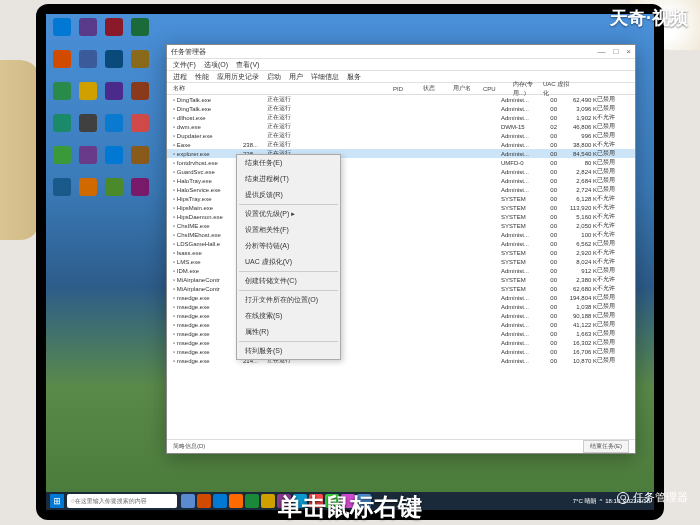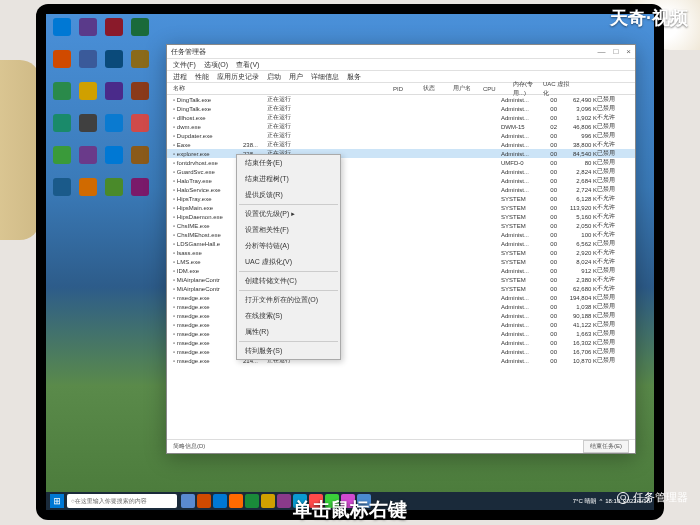--- a/index.html
+++ b/index.html
@@ -2,21 +2,21 @@
 <html><head>
 <meta charset="utf-8">
 <style>
 *{margin:0;padding:0;box-sizing:border-box;font-family:"Microsoft YaHei",sans-serif}
 body{width:700px;height:525px;background:#e8e4e0;position:relative;overflow:hidden}
 .monitor{position:absolute;left:36px;top:4px;width:628px;height:516px;background:#000;border-radius:12px;padding:10px}
 .screen{width:100%;height:100%;position:relative;background:linear-gradient(180deg,#4a90d9 0%,#3a7ab8 35%,#2d5c8a 55%,#5a8a4a 75%,#4a7a3a 100%);overflow:hidden}
 .watermark-tr{position:absolute;top:6px;right:12px;color:#fff;font-size:18px;font-weight:700;z-index:100;text-shadow:0 1px 2px rgba(0,0,0,.5)}
 .watermark-br{position:absolute;bottom:20px;right:12px;color:#fff;font-size:11px;z-index:100;display:flex;align-items:center;gap:4px}
 .watermark-br .q{width:12px;height:12px;border:1.5px solid #fff;border-radius:50%;display:flex;align-items:center;justify-content:center;font-size:8px}
-.caption{position:absolute;bottom:2px;left:50%;transform:translateX(-50%);color:#fff;font-size:19px;font-weight:700;z-index:100;text-shadow:0 1px 3px rgba(0,0,0,.8)}
+.caption{position:absolute;bottom:2px;left:50%;transform:translateX(-50%);color:#fff;font-size:24px;font-weight:700;z-index:100;text-shadow:0 1px 3px rgba(0,0,0,.8)}
 .desktop-icons{position:absolute;left:4px;top:4px;width:110px;display:flex;flex-wrap:wrap;gap:2px}
 .di{width:24px;height:30px;display:flex;flex-direction:column;align-items:center;cursor:pointer}
 .di .ic{width:18px;height:18px;border-radius:3px}
 .taskbar{position:absolute;bottom:0;left:0;right:0;height:18px;background:#1a2a3a;display:flex;align-items:center;padding:0 4px;z-index:50}
 .start{width:14px;height:14px;background:#0078d4;display:flex;align-items:center;justify-content:center;color:#fff;font-size:9px}
 .search{margin-left:3px;height:14px;width:110px;background:#fff;border-radius:2px;display:flex;align-items:center;padding:0 4px;font-size:6px;color:#666}
 .tb-icons{display:flex;gap:2px;margin-left:4px}
 .tbi{width:14px;height:14px;border-radius:2px}
 .tb-right{margin-left:auto;display:flex;align-items:center;gap:3px;color:#fff;font-size:6px}
 .window{position:absolute;left:120px;top:30px;width:470px;height:410px;background:#fff;border:1px solid #888;box-shadow:0 4px 20px rgba(0,0,0,.3);z-index:30;display:flex;flex-direction:column}

